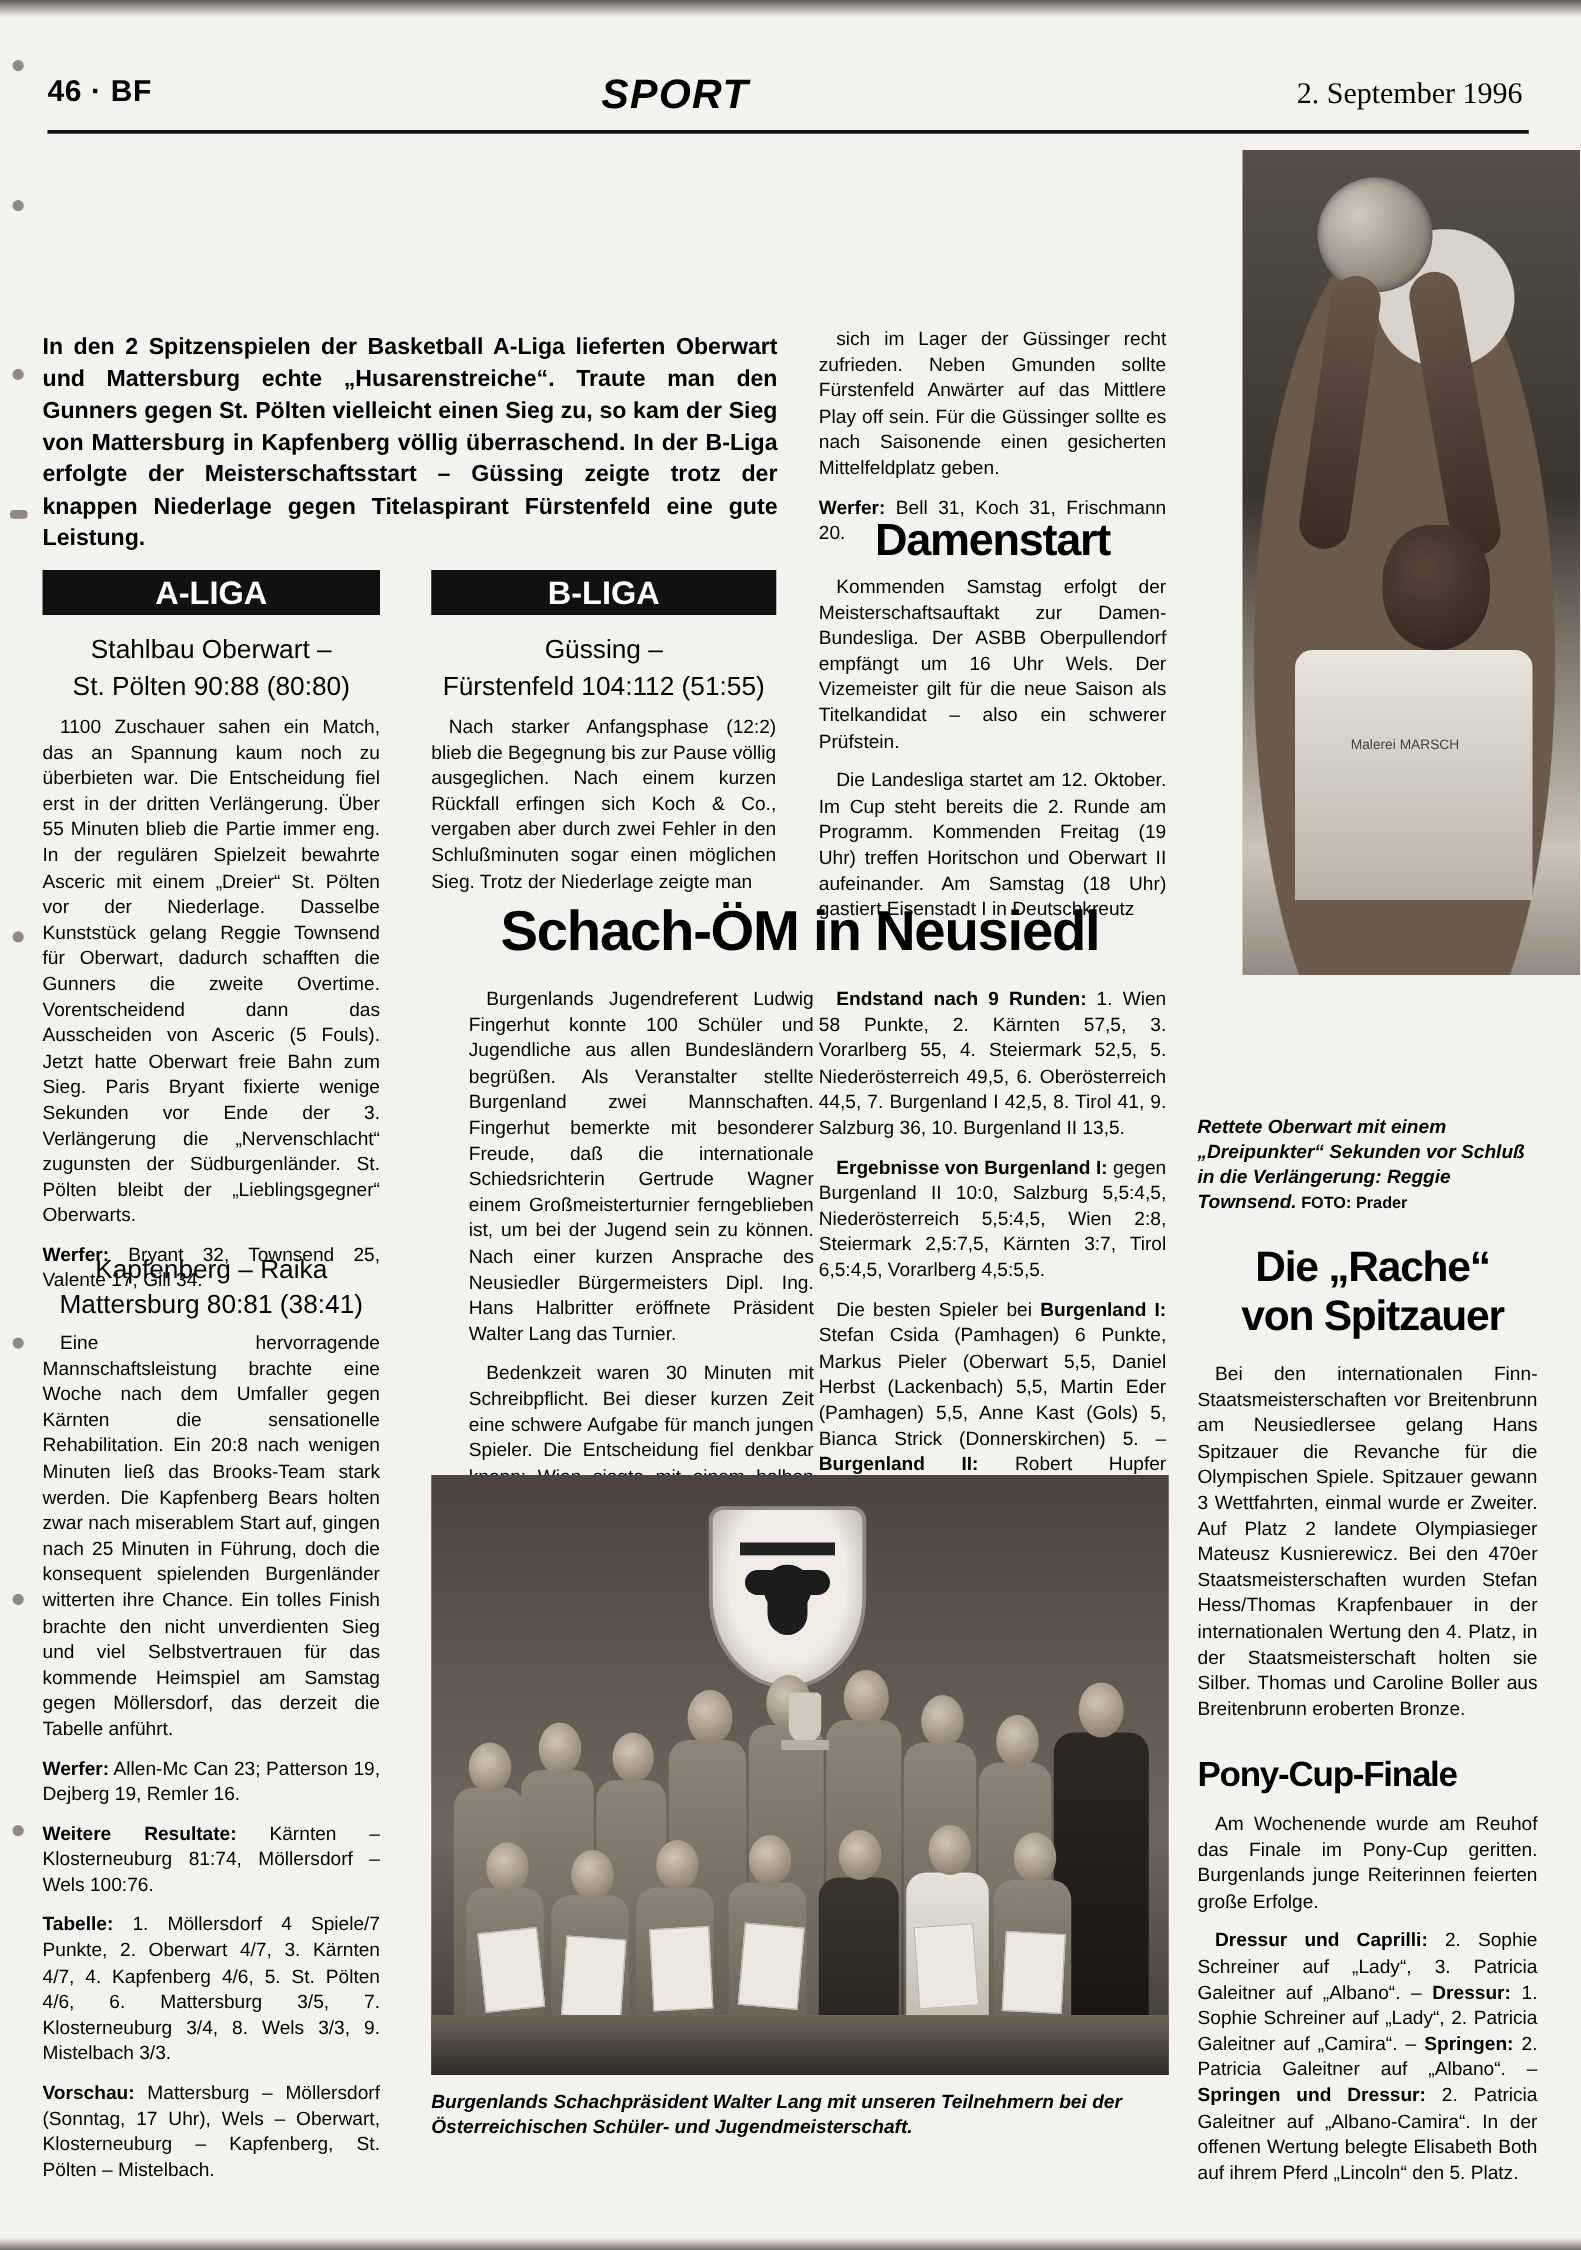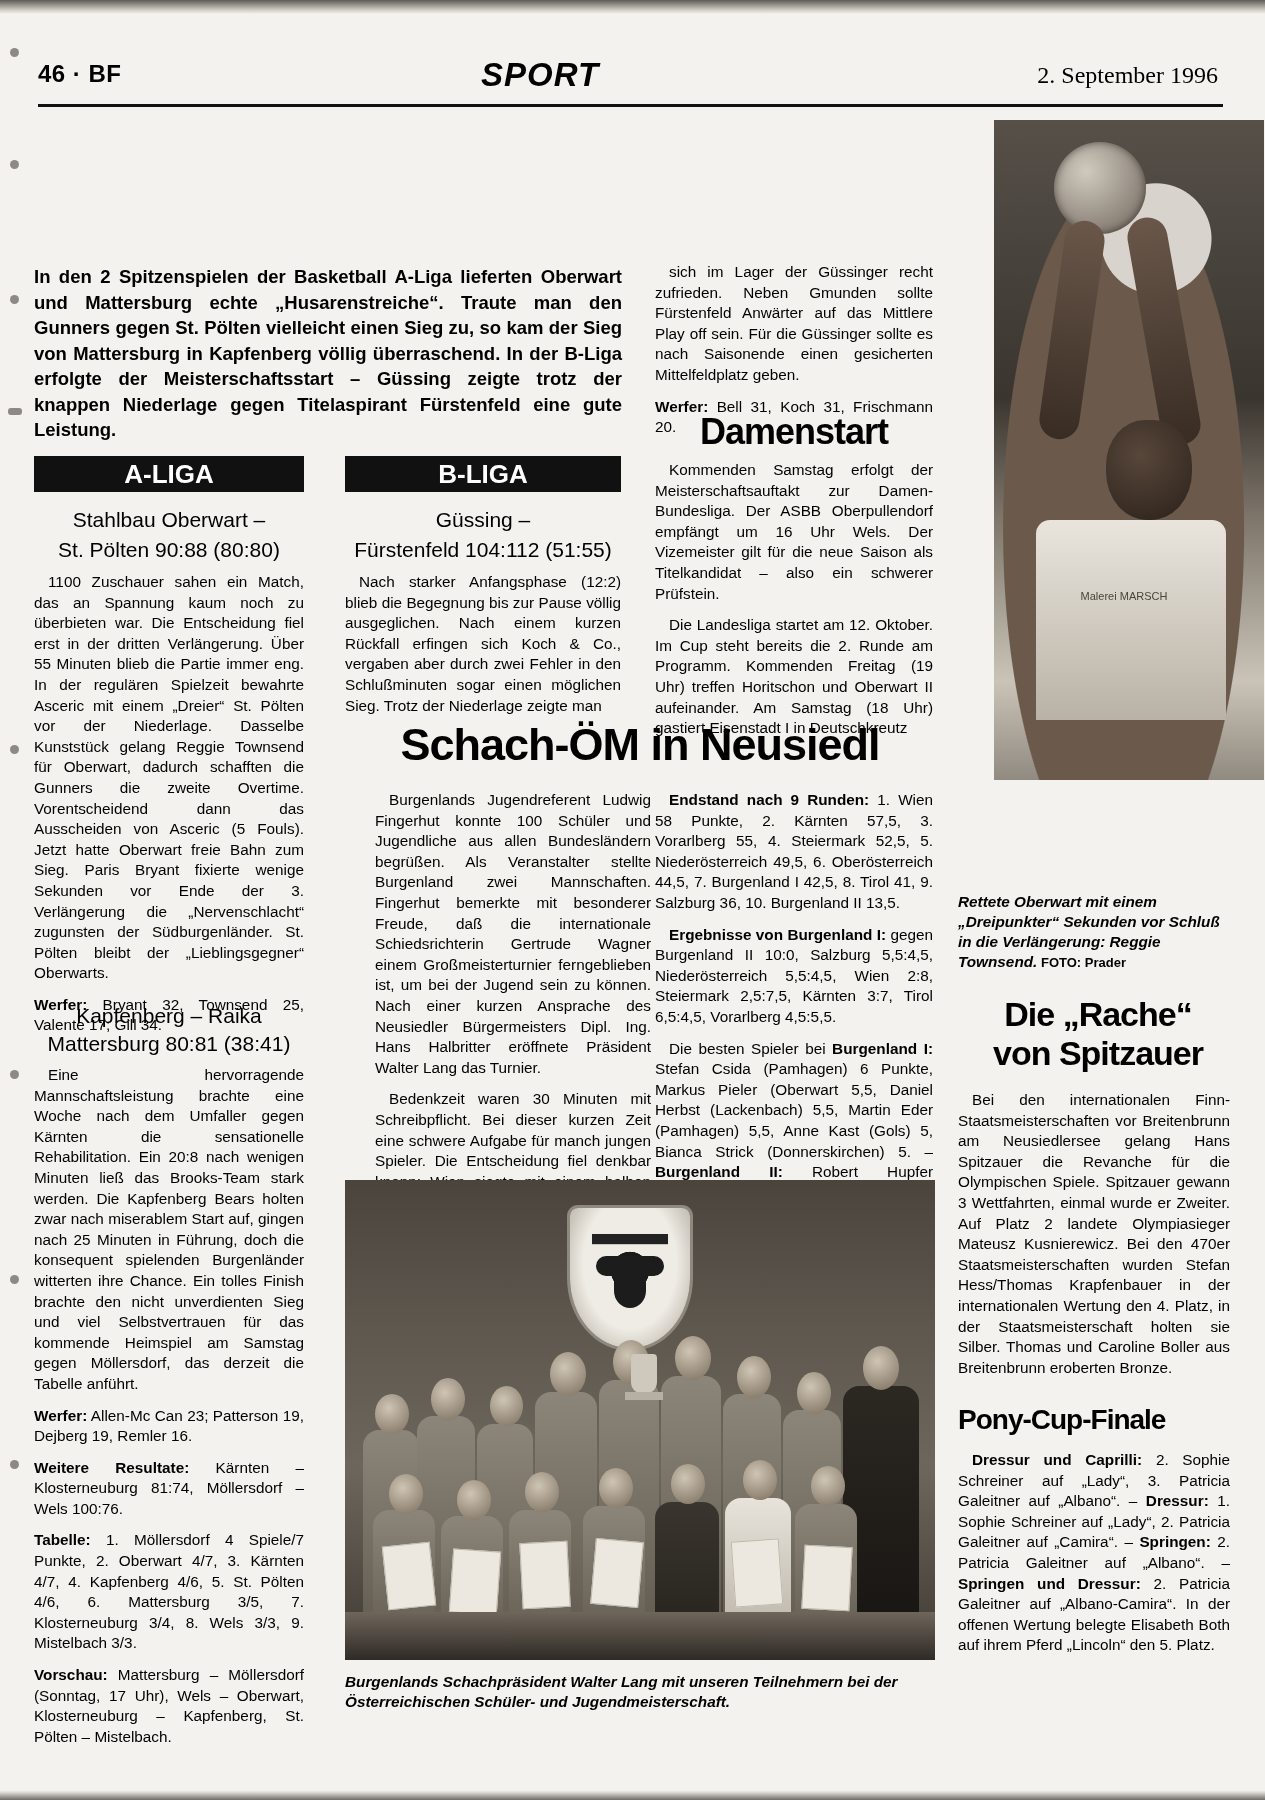--- a/index.html
+++ b/index.html
@@ -456,18 +456,19 @@
   </div>
 
   <div class="big-head" id="rache-head" style="white-space:pre-line">Die „Rache“
 von Spitzauer</div>
   <div class="col" id="col4">
     <p>Bei den internationalen Finn-Staatsmeisterschaften vor Breitenbrunn am Neusiedlersee gelang Hans Spitzauer die Revanche für die Olympischen Spiele. Spitzauer gewann 3 Wettfahrten, einmal wurde er Zweiter. Auf Platz 2 landete Olympiasieger Mateusz Kusnierewicz. Bei den 470er Staatsmeisterschaften wurden Stefan Hess/Thomas Krapfenbauer in der internationalen Wertung den 4. Platz, in der Staatsmeisterschaft holten sie Silber. Thomas und Caroline Boller aus Breitenbrunn eroberten Bronze.</p>
   </div>
 
   <div class="big-head" id="pony-head">Pony-Cup-Finale</div>
   <div class="col" id="col4b">
+    <p>Am Wochenende wurde am Reuhof das Finale im Pony-Cup geritten. Burgenlands junge Reiterinnen feierten große Erfolge.</p>
     <p>
       <b>Dressur und Caprilli:</b><span> 2. Sophie Schreiner auf „Lady“, 3. Patricia Galeitner auf „Albano“. – </span><b>Dressur:</b><span> 1. Sophie Schreiner auf „Lady“, 2. Patricia Galeitner auf „Camira“. – </span><b>Springen:</b><span> 2. Patricia Galeitner auf „Albano“. – </span><b>Springen und Dressur:</b><span> 2. Patricia Galeitner auf „Albano-Camira“. In der offenen Wertung belegte Elisabeth Both auf ihrem Pferd „Lincoln“ den 5. Platz.</span>
     </p>
   </div>
 
 </div>
 
 </body></html>

